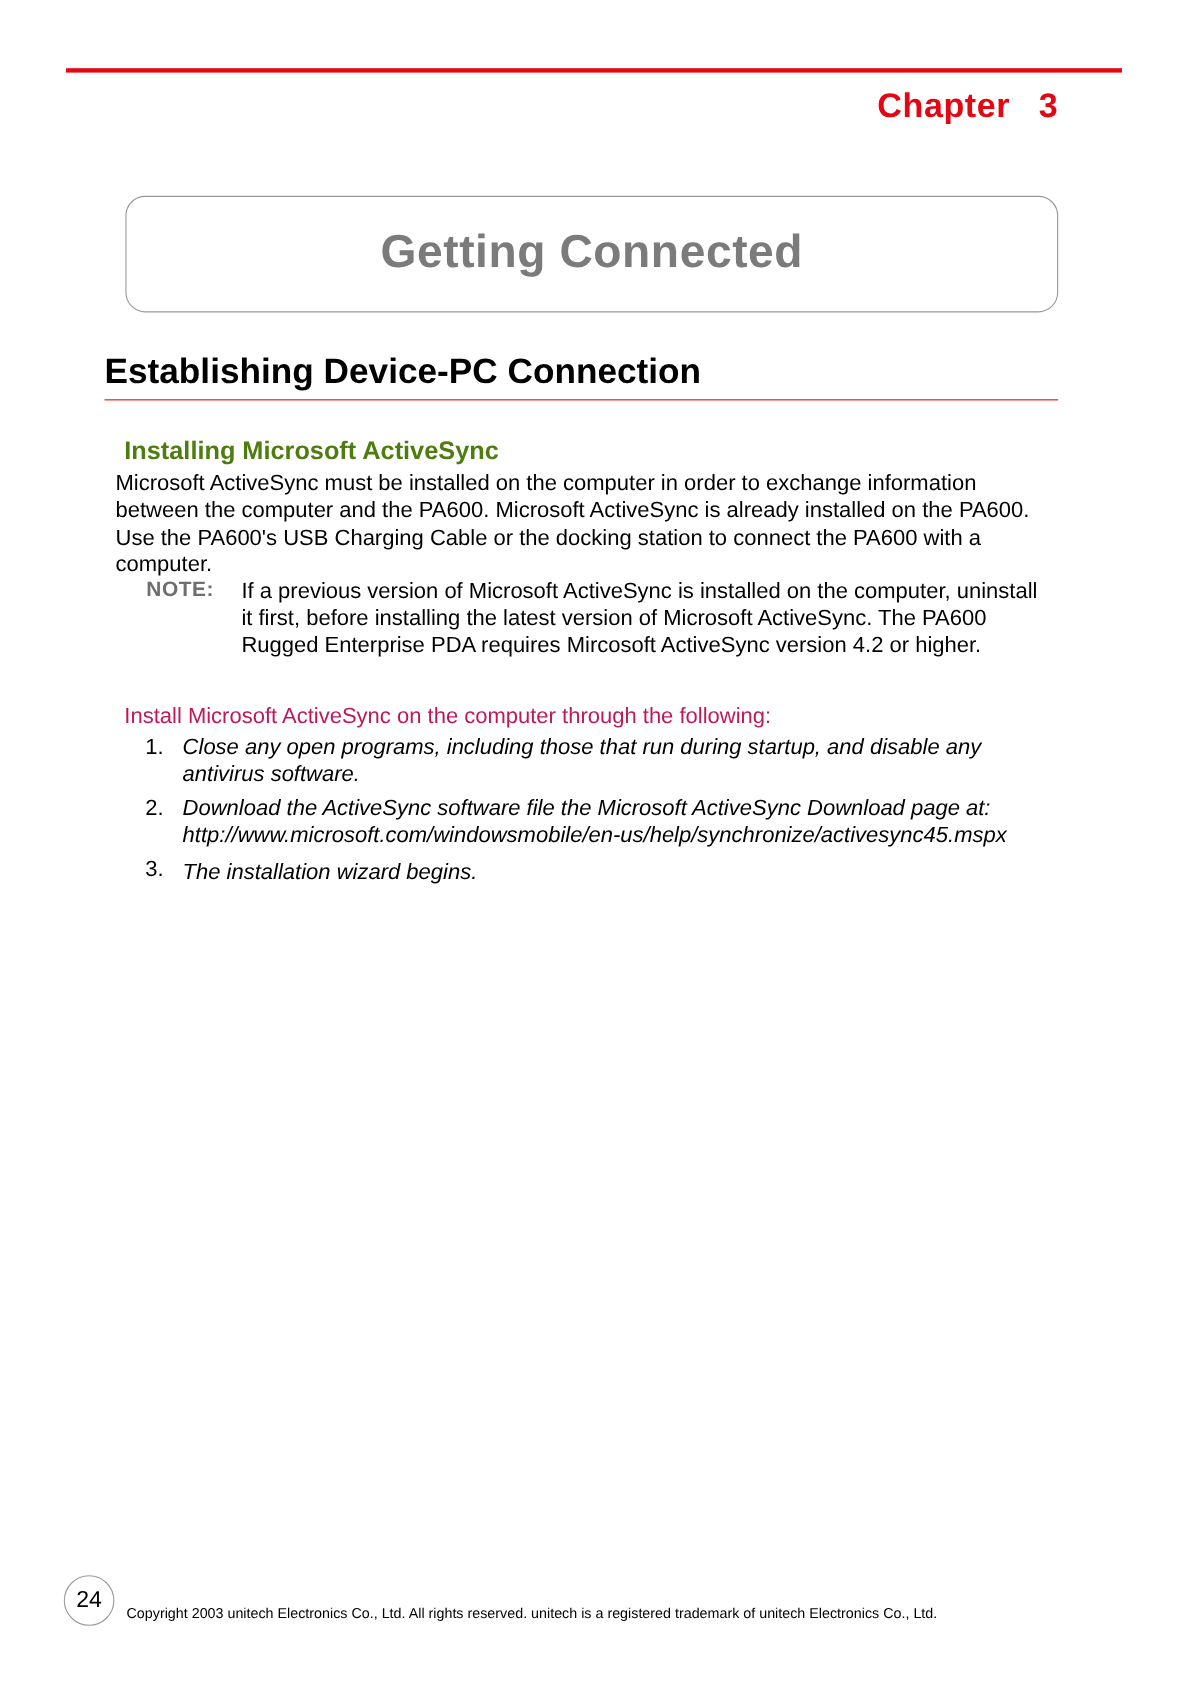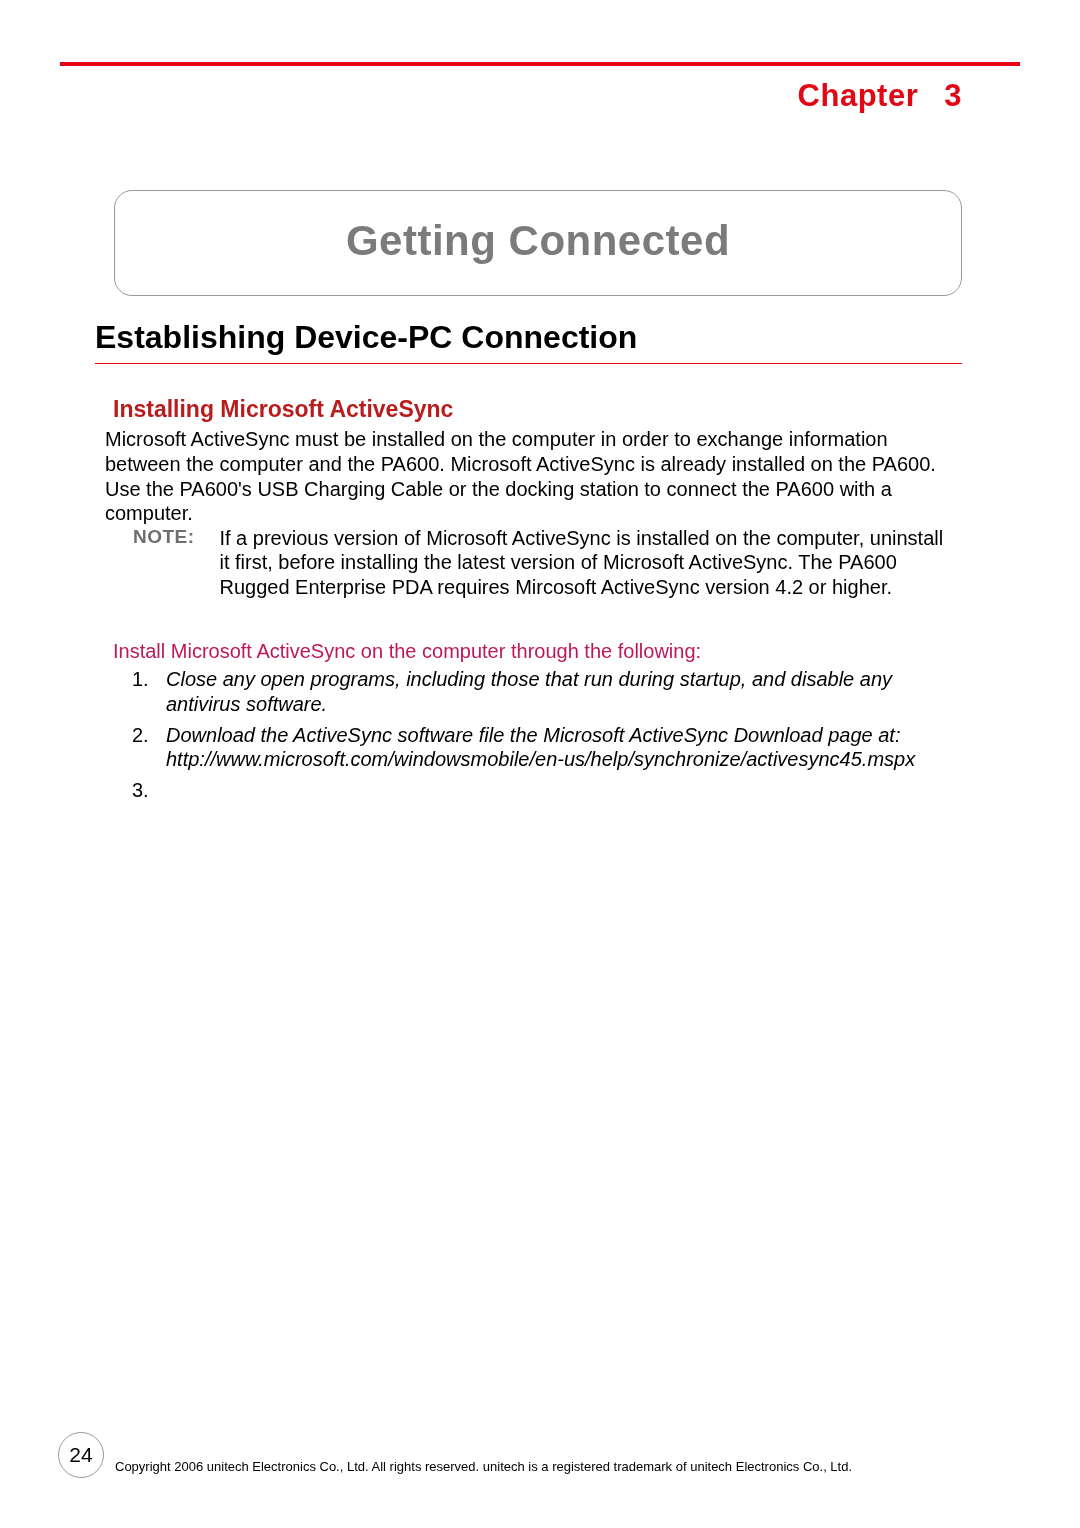--- a/index.html
+++ b/index.html
@@ -33,21 +33,20 @@
     }
     .title-box {
       position: absolute;
       top: 178px;
       left: 114px;
       right: 118px;
       border: 1.5px solid #989898;
       border-radius: 18px;
       padding: 26px 0 30px 0;
       text-align: center;
-      margin-top: 12px;
     }
     .title-box-text {
       font-size: 42px;
       font-weight: 900;
       color: #7b7b7b;
       letter-spacing: 0.5px;
     }
     .section-h1 {
       position: absolute;
       top: 319px;
@@ -58,21 +57,21 @@
       color: #000;
       padding-bottom: 7px;
       border-bottom: 1.5px solid #e30613;
     }
     .section-h2 {
       position: absolute;
       top: 396px;
       left: 113px;
       font-size: 23px;
       font-weight: bold;
-      color: #b91c1c;
+      color: #4d7c0f;
     }
     .body-para {
       position: absolute;
       top: 427px;
       left: 105px;
       right: 118px;
       font-size: 20px;
       line-height: 1.24;
       color: #000;
     }
@@ -187,21 +186,22 @@
     <div class="li-num">1.</div>
     <div class="li-body">Close any open programs, including those that run during startup, and disable any antivirus software.</div>
   </div>
   <div class="li">
     <div class="li-num">2.</div>
     <div class="li-body">Download the ActiveSync software file the Microsoft ActiveSync Download page at: http://www.microsoft.com/windowsmobile/en-us/help/synchronize/activesync45.mspx</div>
   </div>
   <div class="li">
     <div class="li-num">3.</div>
     <div class="li-body">
+      <div class="li-sub">The installation wizard begins.</div>
     </div>
   </div>
 </div>
 
 <div class="page-circle">
   <span>24</span>
 </div>
 
-<div class="copyright">Copyright 2006 unitech Electronics Co., Ltd. All rights reserved. unitech is a registered trademark of unitech Electronics Co., Ltd.</div>
+<div class="copyright">Copyright 2003 unitech Electronics Co., Ltd. All rights reserved. unitech is a registered trademark of unitech Electronics Co., Ltd.</div>
 
 </body></html>

